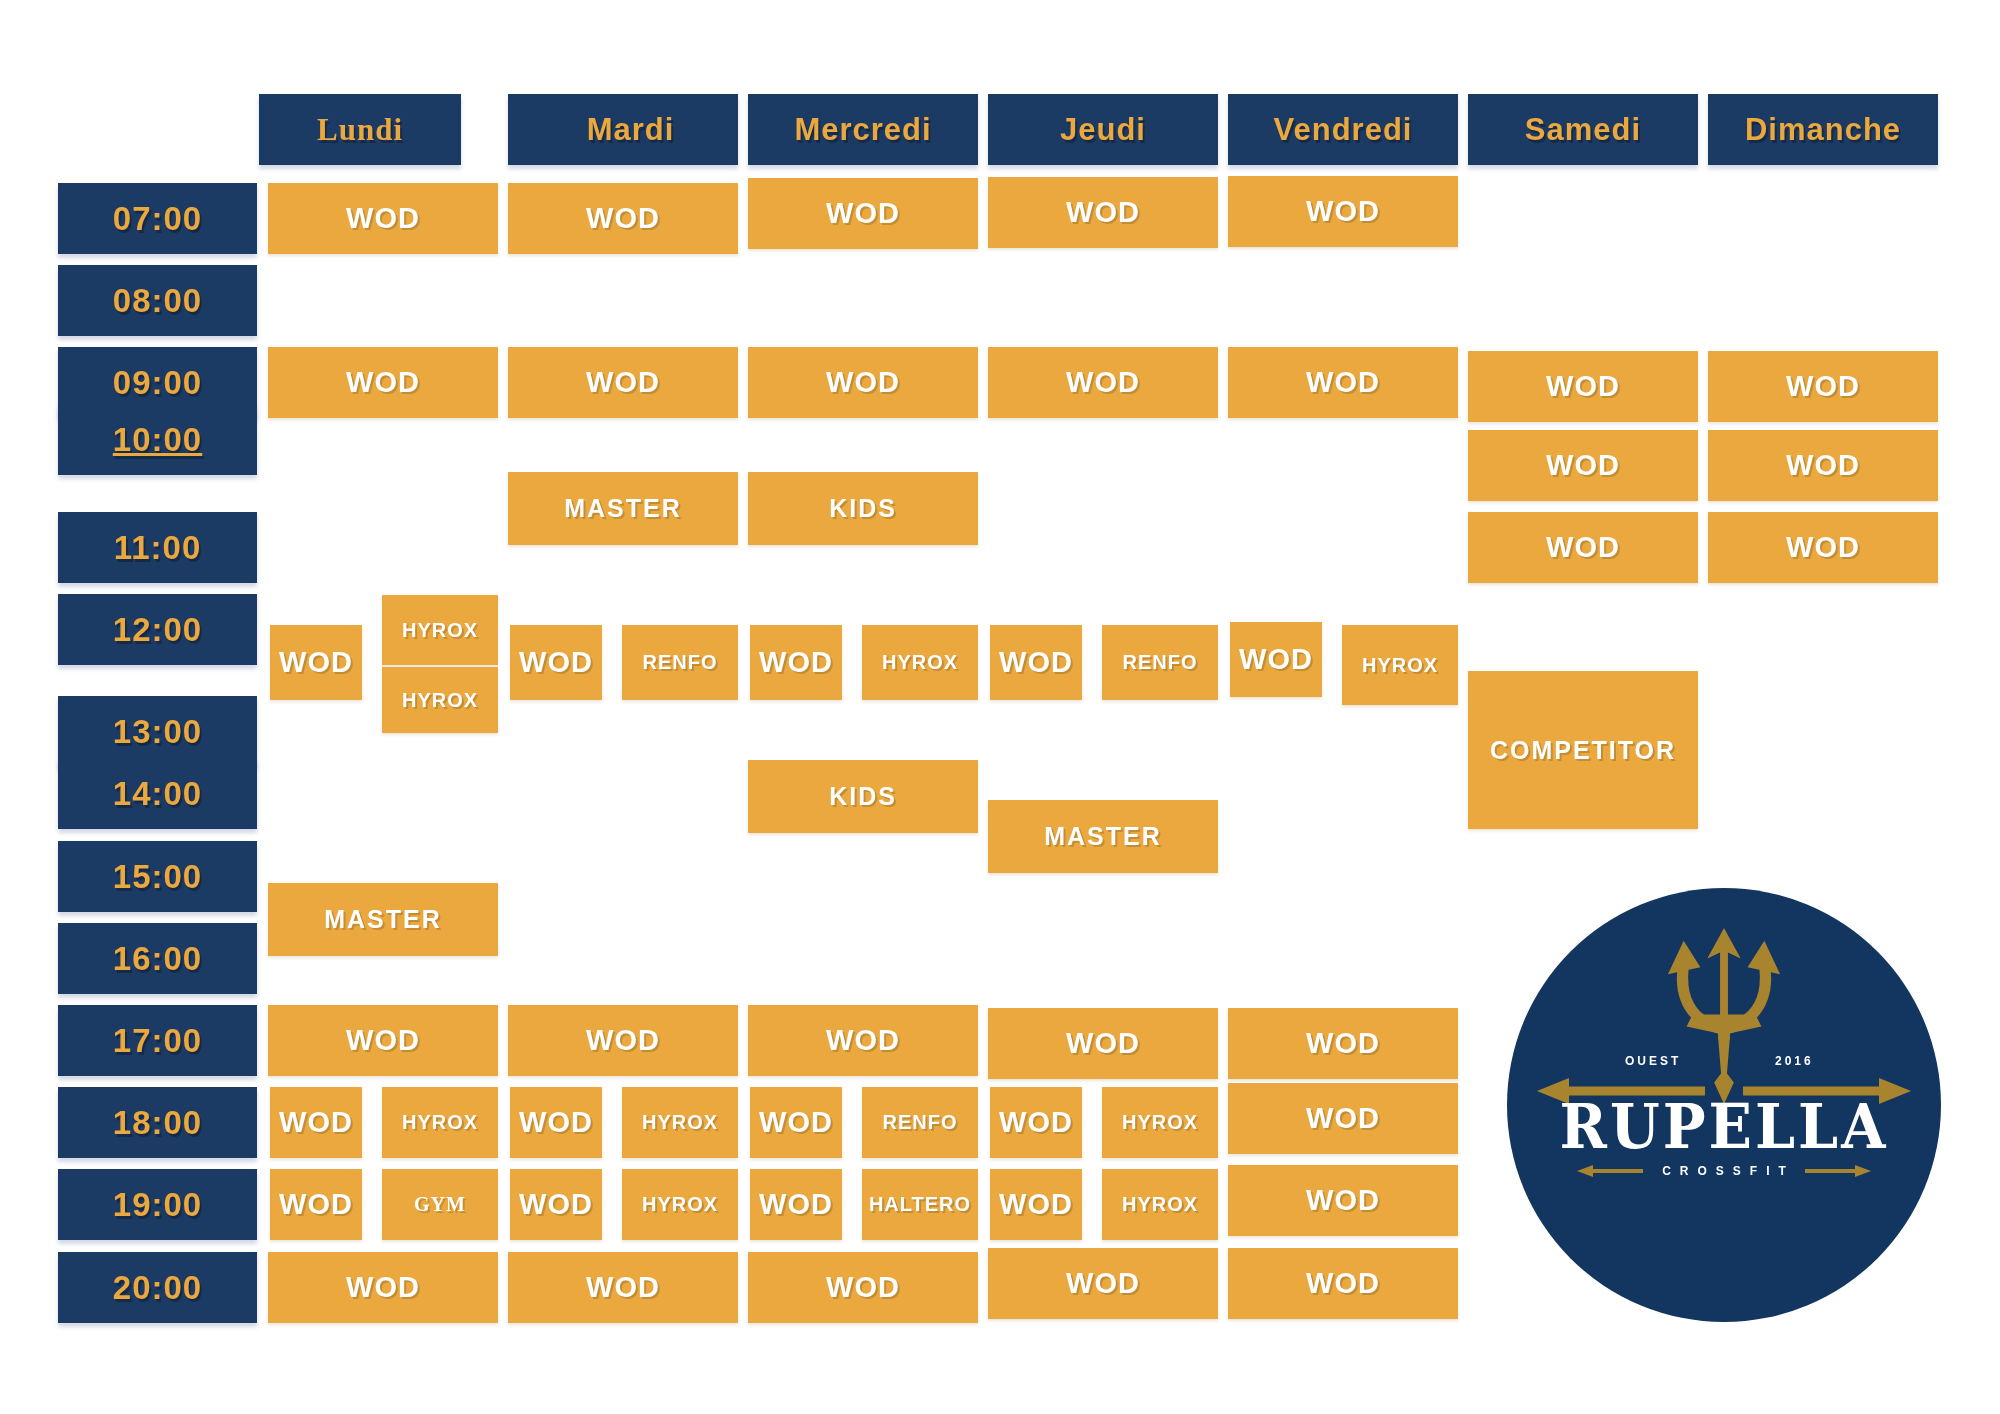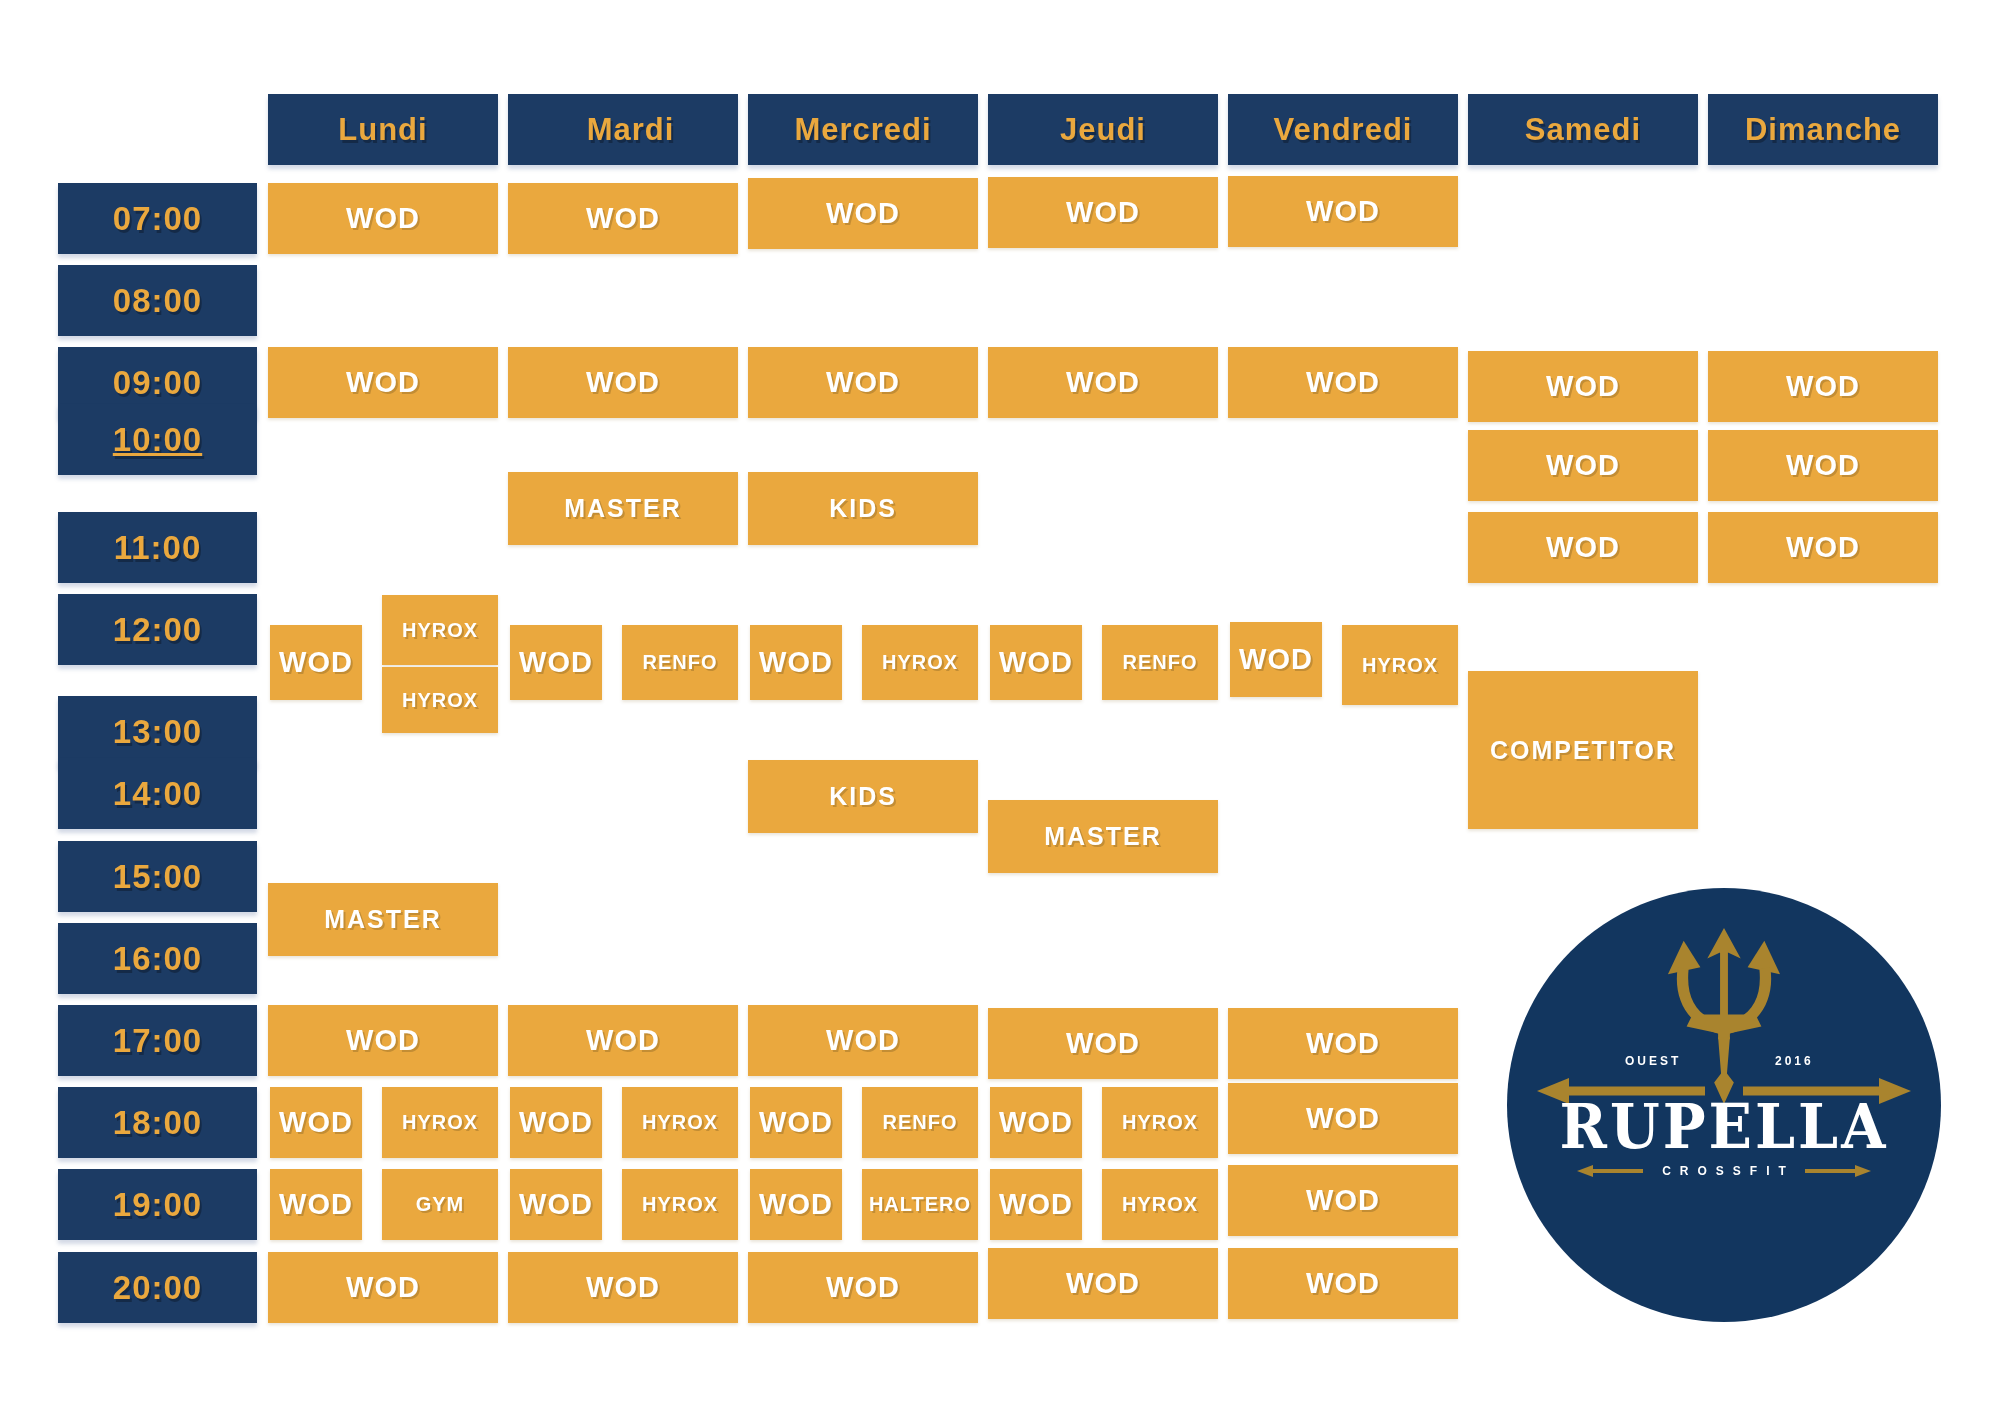--- a/index.html
+++ b/index.html
@@ -25,21 +25,21 @@
              transform:scaleY(1.08);}
   .logo-sub{top:276px;left:0;width:434px;display:flex;align-items:center;justify-content:center;gap:10px;position:absolute;}
   .logo-sub span{position:static;color:#ffffff;font-size:12px;font-weight:bold;letter-spacing:9px;text-indent:9px;}
   .logo-sub svg{position:static;}
 </style>
 </head>
 <body>
 
 <div class="board">
   <div id="day-headers">
-      <div class="cell navy day-header" style="left: 268px; top: 94px; width: 230px; height: 71px;">Lundi</div>
+      <div class="cell navy day-header" style="left: 259px; top: 94px; width: 202px; height: 71px; font-family: Liberation Serif, serif;">Lundi</div>
       <div class="cell navy day-header" style="left: 508px; top: 94px; width: 230px; height: 71px; padding-left: 15px;">Mardi</div>
       <div class="cell navy day-header" style="left: 748px; top: 94px; width: 230px; height: 71px;">Mercredi</div>
       <div class="cell navy day-header" style="left: 988px; top: 94px; width: 230px; height: 71px;">Jeudi</div>
       <div class="cell navy day-header" style="left: 1228px; top: 94px; width: 230px; height: 71px;">Vendredi</div>
       <div class="cell navy day-header" style="left: 1468px; top: 94px; width: 230px; height: 71px;">Samedi</div>
       <div class="cell navy day-header" style="left: 1708px; top: 94px; width: 230px; height: 71px;">Dimanche</div>
     </div>
   <div id="time-labels">
       <div class="cell navy time-label" style="left: 58px; top: 183px; width: 199px; height: 71px;">07:00</div>
       <div class="cell navy time-label" style="left: 58px; top: 265px; width: 199px; height: 71px;">08:00</div>
@@ -98,21 +98,21 @@
       <div class="cell gold large" style="left: 270px; top: 1087px; width: 92px; height: 71px;">WOD</div>
       <div class="cell gold small" style="left: 382px; top: 1087px; width: 116px; height: 71px;">HYROX</div>
       <div class="cell gold large" style="left: 510px; top: 1087px; width: 92px; height: 71px;">WOD</div>
       <div class="cell gold small" style="left: 622px; top: 1087px; width: 116px; height: 71px;">HYROX</div>
       <div class="cell gold large" style="left: 750px; top: 1087px; width: 92px; height: 71px;">WOD</div>
       <div class="cell gold small" style="left: 862px; top: 1087px; width: 116px; height: 71px;">RENFO</div>
       <div class="cell gold large" style="left: 990px; top: 1087px; width: 92px; height: 71px;">WOD</div>
       <div class="cell gold small" style="left: 1102px; top: 1087px; width: 116px; height: 71px;">HYROX</div>
       <div class="cell gold large" style="left: 1228px; top: 1083px; width: 230px; height: 71px;">WOD</div>
       <div class="cell gold large" style="left: 270px; top: 1169px; width: 92px; height: 71px;">WOD</div>
-      <div class="cell gold small" style="left: 382px; top: 1169px; width: 116px; height: 71px;">GYM</div>
+      <div class="cell gold small" style="left: 382px; top: 1169px; width: 116px; height: 71px; font-family: Liberation Serif, serif;">GYM</div>
       <div class="cell gold large" style="left: 510px; top: 1169px; width: 92px; height: 71px;">WOD</div>
       <div class="cell gold small" style="left: 622px; top: 1169px; width: 116px; height: 71px;">HYROX</div>
       <div class="cell gold large" style="left: 750px; top: 1169px; width: 92px; height: 71px;">WOD</div>
       <div class="cell gold small" style="left: 862px; top: 1169px; width: 116px; height: 71px;">HALTERO</div>
       <div class="cell gold large" style="left: 990px; top: 1169px; width: 92px; height: 71px;">WOD</div>
       <div class="cell gold small" style="left: 1102px; top: 1169px; width: 116px; height: 71px;">HYROX</div>
       <div class="cell gold large" style="left: 1228px; top: 1165px; width: 230px; height: 71px;">WOD</div>
       <div class="cell gold large" style="left: 268px; top: 1252px; width: 230px; height: 71px;">WOD</div>
       <div class="cell gold large" style="left: 508px; top: 1252px; width: 230px; height: 71px;">WOD</div>
       <div class="cell gold large" style="left: 748px; top: 1252px; width: 230px; height: 71px;">WOD</div>

